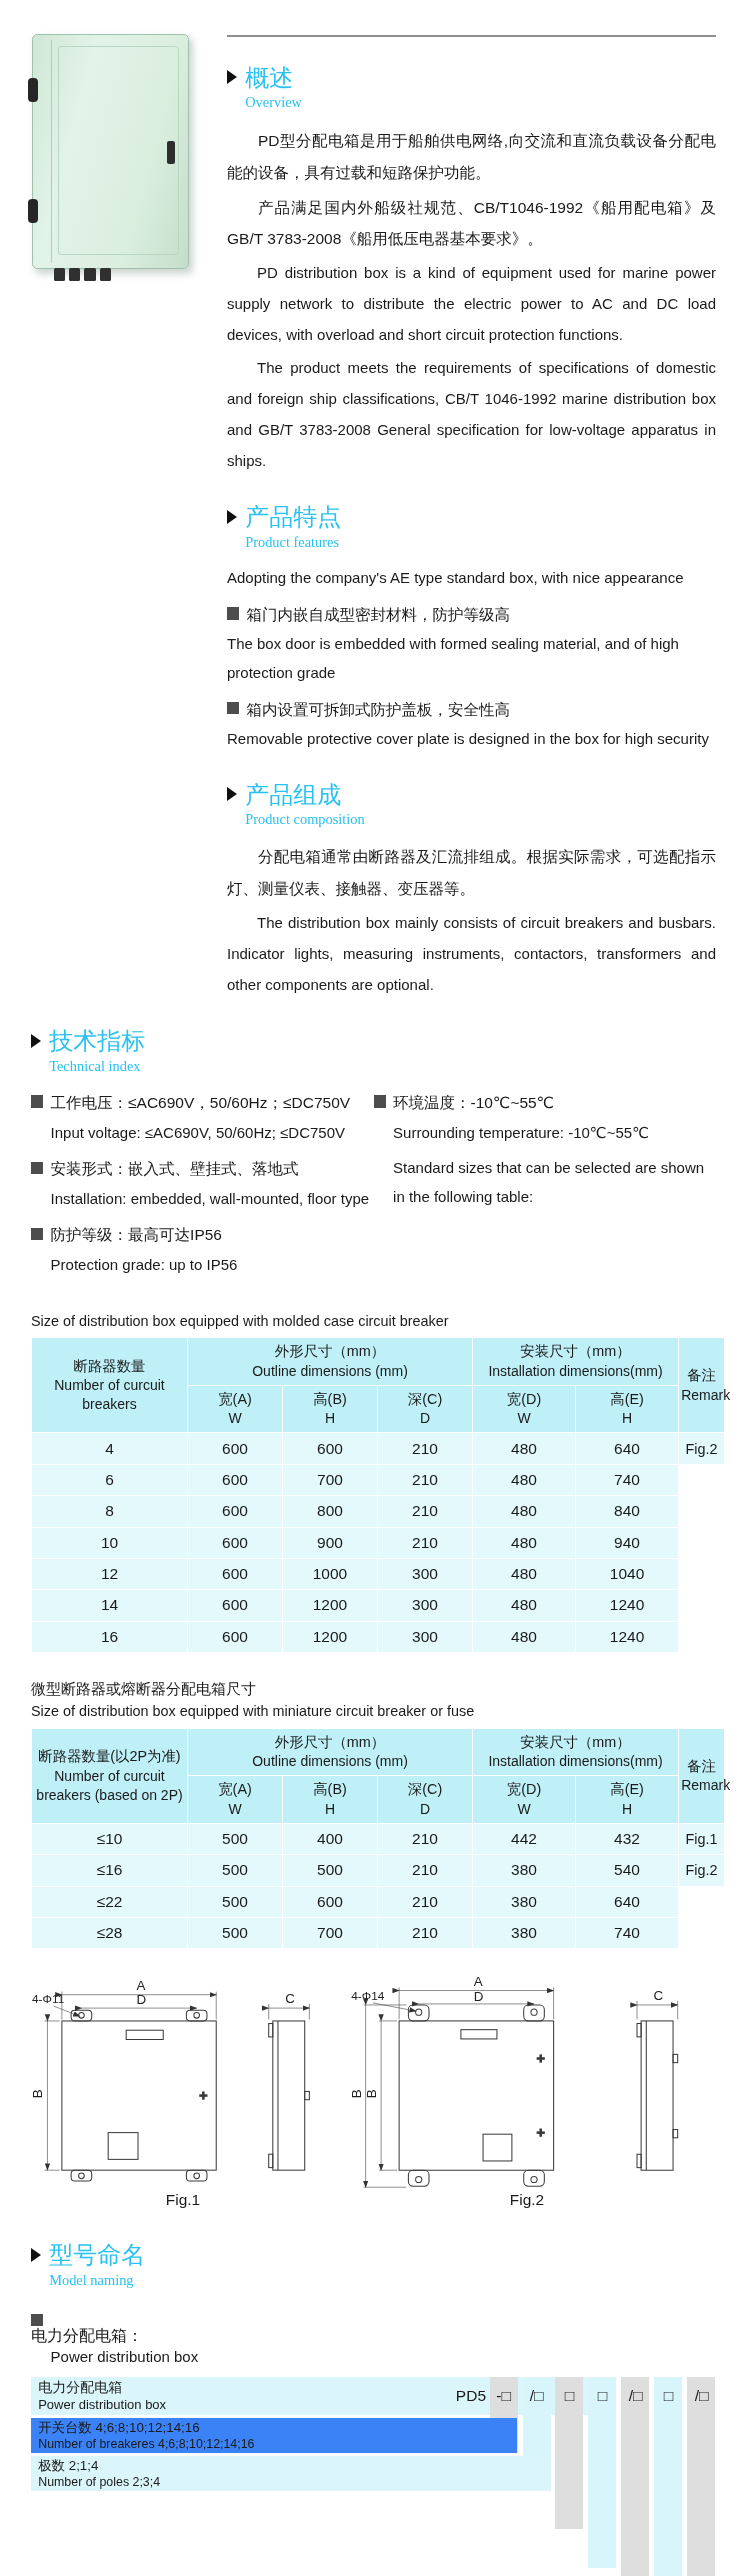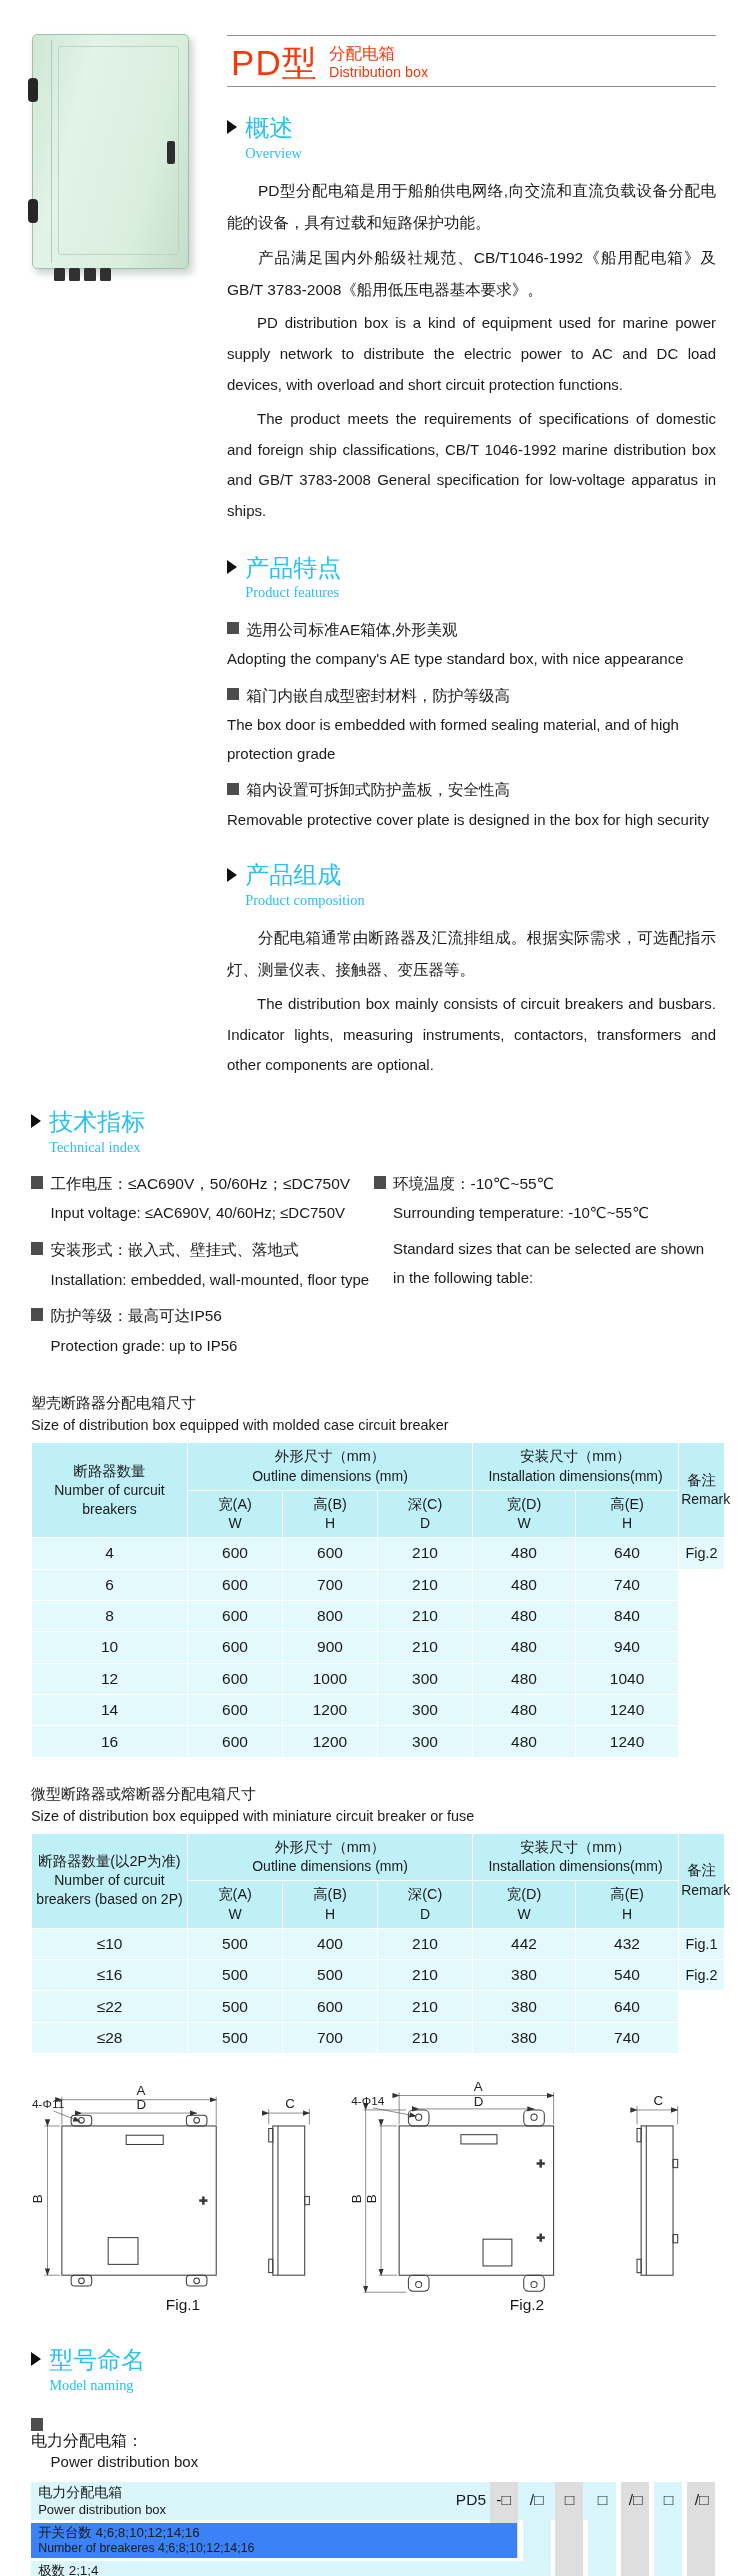--- a/index.html
+++ b/index.html
@@ -123,27 +123,20 @@
           <div class="gland"></div>
           <div class="gland"></div>
           <div class="gland"></div>
           <div class="gland"></div>
         </div>
       </div>
     </div>
 
     <div class="right-col">
       <div class="rule"></div>
-      <div class="masthead">
-        <span class="model-big">PD型</span>
-        <span class="masthead-sub">
-          <div class="zh">分配电箱</div>
-          <div class="en">Distribution box</div>
-        </span>
-      </div>
       <div class="rule"></div>
 
       <div class="sec-head">
         <span class="tri"></span>
         <span>
           <div class="t-zh">概述</div>
           <div class="t-en">Overview</div>
         </span>
       </div>
       <p class="para">PD型分配电箱是用于船舶供电网络,向交流和直流负载设备分配电能的设备，具有过载和短路保护功能。</p>
@@ -154,24 +147,20 @@
       <div class="sec-head">
         <span class="tri"></span>
         <span>
           <div class="t-zh">产品特点</div>
           <div class="t-en">Product features</div>
         </span>
       </div>
       <div>
 
           <div class="feat-item">
-            <div class="bullet-zh">
-              <span class="sq"></span>
-              <span>选用公司标准AE箱体,外形美观</span>
-            </div>
             <div class="bullet-en">Adopting the company's AE type standard box, with nice appearance</div>
           </div>
 
           <div class="feat-item">
             <div class="bullet-zh">
               <span class="sq"></span>
               <span>箱门内嵌自成型密封材料，防护等级高</span>
             </div>
             <div class="bullet-en">The box door is embedded with formed sealing material, and of high protection grade</div>
           </div>
@@ -207,21 +196,21 @@
       </span>
     </div>
     <div class="tech-cols">
       <div class="tech-col">
 
           <div class="feat-item">
             <div class="bullet-zh">
               <span class="sq"></span>
               <span>工作电压：≤AC690V，50/60Hz；≤DC750V</span>
             </div>
-            <div class="bullet-en">Input voltage: ≤AC690V, 40/60Hz; ≤DC750V</div>
+            <div class="bullet-en">Input voltage: ≤AC690V, 50/60Hz; ≤DC750V</div>
           </div>
 
           <div class="feat-item">
             <div class="bullet-zh">
               <span class="sq"></span>
               <span>安装形式：嵌入式、壁挂式、落地式</span>
             </div>
             <div class="bullet-en">Installation: embedded, wall-mounted, floor type</div>
           </div>
 
@@ -243,21 +232,20 @@
             <div class="bullet-en">Surrounding temperature: -10℃~55℃</div>
           </div>
 
           <div class="feat-item">
             <div class="bullet-en">Standard sizes that can be selected are shown in the following table:</div>
           </div>
         </div>
     </div>
 
     <div class="tbl-title">
-      <div class="zh">塑壳断路器分配电箱尺寸</div>
       <div class="en">Size of distribution box equipped with molded case circuit breaker</div>
     </div>
     <table class="dims">
       <colgroup>
           <col style="width:155px">
           <col style="width:94px">
           <col style="width:94px">
           <col style="width:94px">
           <col style="width:102px">
           <col style="width:102px">

